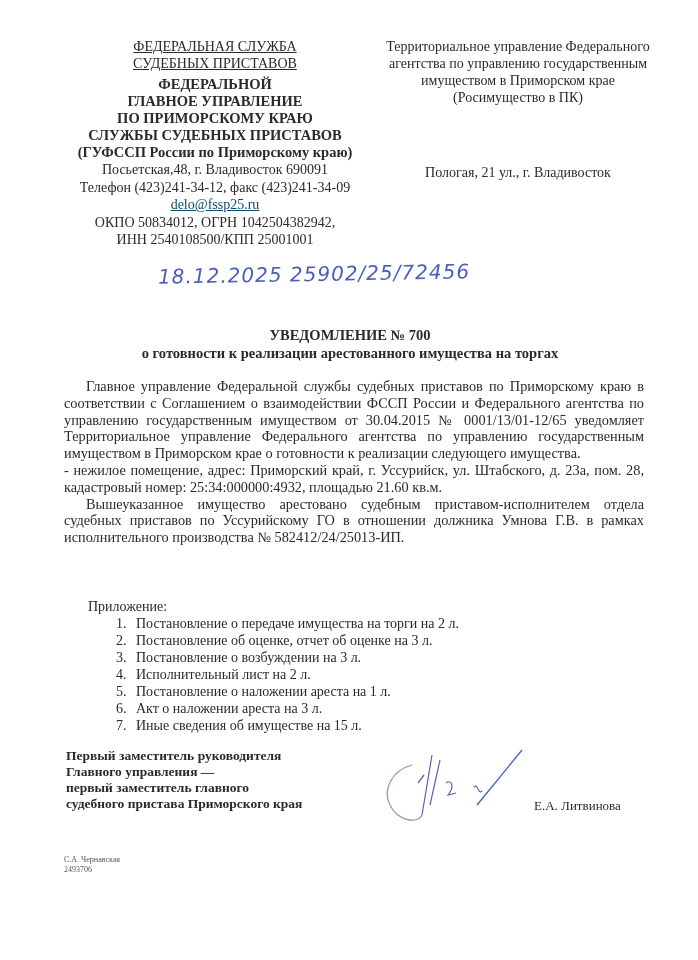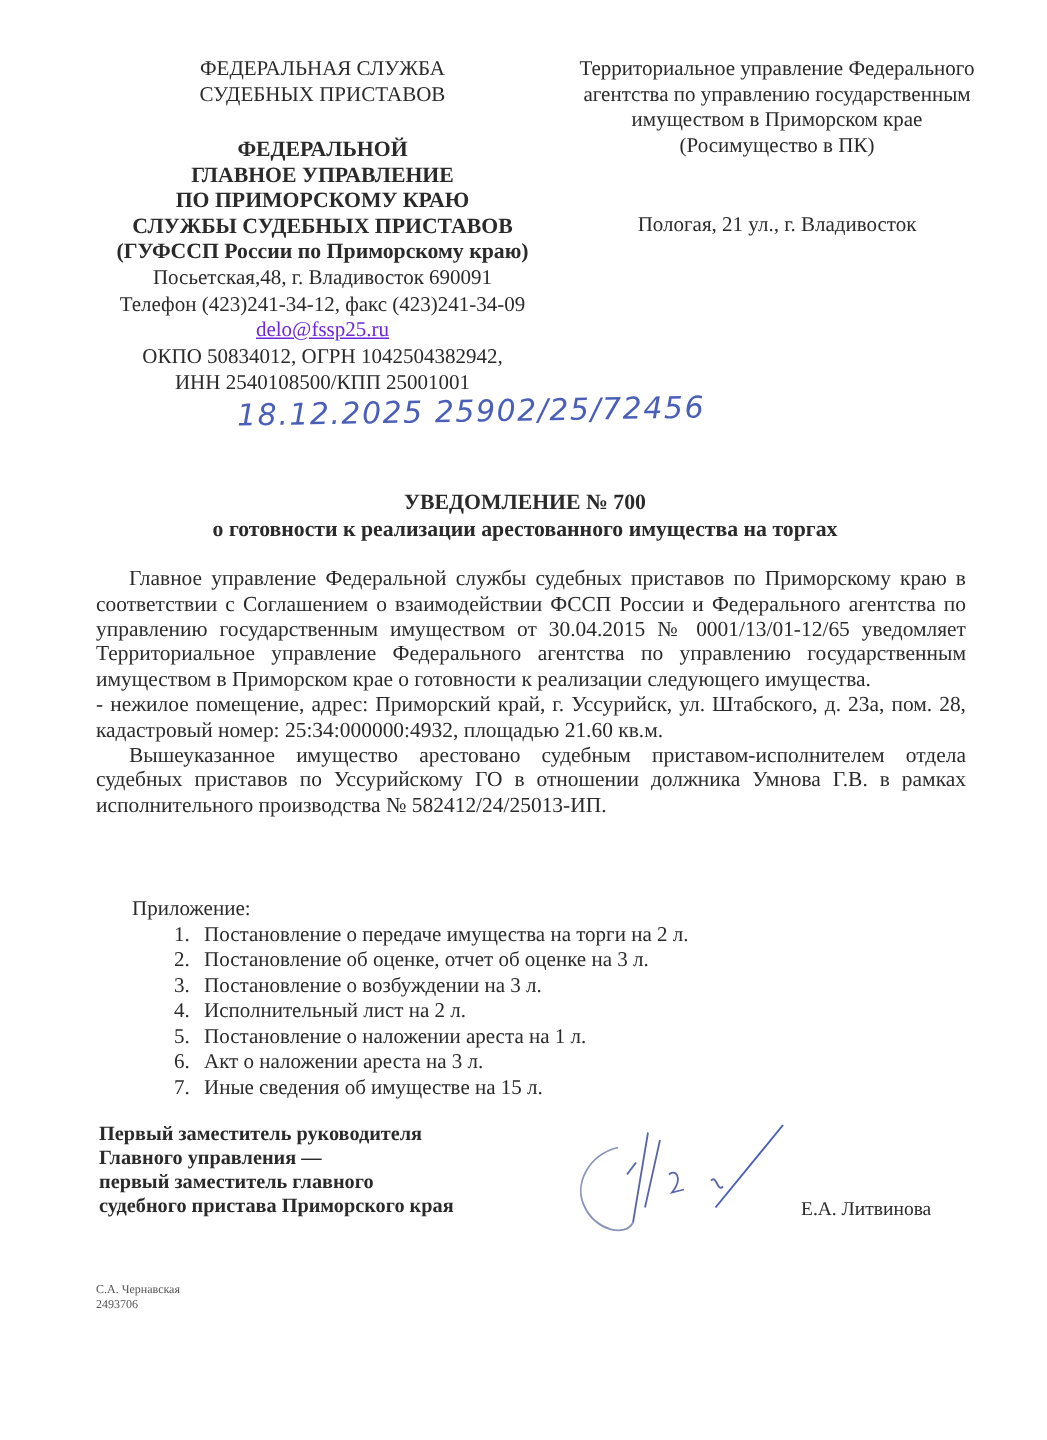--- a/index.html
+++ b/index.html
@@ -4,26 +4,26 @@
   <style>
     html, body { margin: 0; padding: 0; background: #ffffff; }
     body {
       width: 698px; height: 960px; position: relative; overflow: hidden;
       font-family: "Liberation Serif", "DejaVu Serif", serif;
       color: #2a2a2a;
     }
     .abs { position: absolute; }
     .center { text-align: center; }
     .hdr-left { left: 60px; top: 38px; width: 310px; font-size: 14px; line-height: 17px; }
-    .hdr-left .org { margin-bottom: 20px; }
+    .hdr-left .org { margin-bottom: 4px; text-decoration: underline; }
     .hdr-left .bold { font-weight: bold; font-size: 14.5px; line-height: 17px; }
     .hdr-left .plain { font-size: 14px; line-height: 17.5px; }
-    .hdr-left a { color: #6d28d9; text-decoration: underline; }
+    .hdr-left a { color: #0c4a6e; text-decoration: underline; }
     .hdr-right { left: 358px; top: 38px; width: 320px; font-size: 14px; line-height: 17px; }
-    .hdr-right .addr { margin-top: 36px; }
+    .hdr-right .addr { margin-top: 58px; }
     .handwritten {
       left: 158px; top: 262px; font-family: "DejaVu Sans", sans-serif; font-style: italic;
       color: #4a5fb8; font-size: 20px; letter-spacing: 1px; transform: rotate(-1deg);
     }
     .title-block { left: 60px; top: 326px; width: 580px; font-weight: bold; font-size: 14.5px; line-height: 18px; }
     .body-text { left: 64px; top: 378px; width: 580px; font-size: 14.3px; line-height: 16.8px; text-align: justify; }
     .body-text p { margin: 0; }
     .indent { text-indent: 22px; }
     .appendix { left: 88px; top: 598px; font-size: 14px; line-height: 17px; }
     .appendix ol { margin: 0; padding-left: 42px; }

